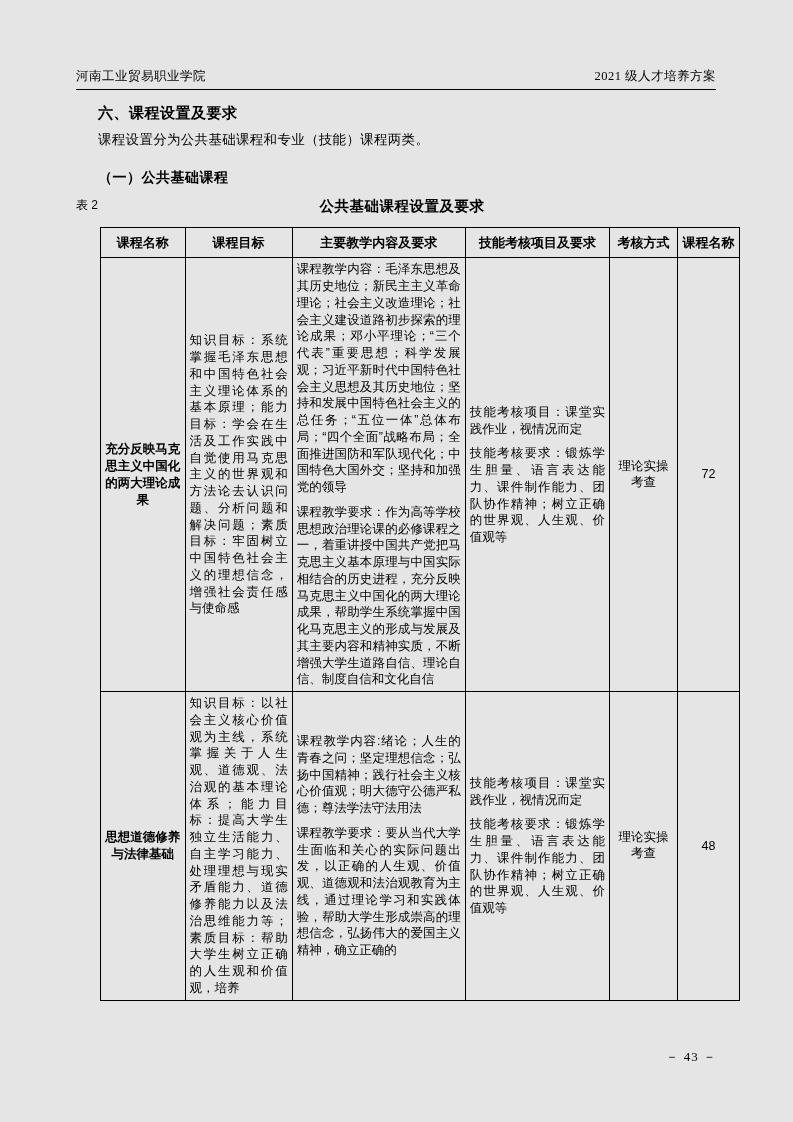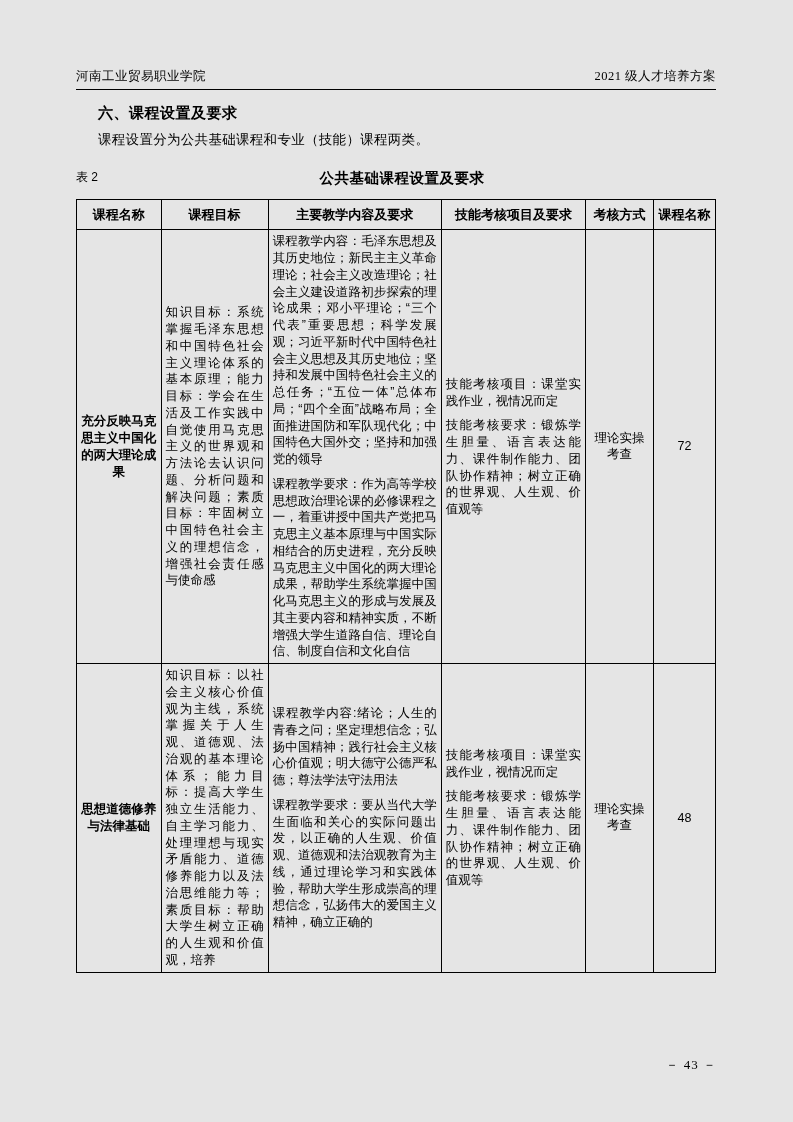--- a/index.html
+++ b/index.html
@@ -80,20 +80,21 @@
     text-align: center;
     font-size: 14.5px;
     font-weight: bold;
     font-family: "Liberation Sans", sans-serif;
     letter-spacing: 0.5px;
   }
   table.course {
     border-collapse: collapse;
     width: 640px;
     table-layout: fixed;
+    margin-left: 24px;
   }
   table.course th, table.course td {
     border: 1px solid #000;
     vertical-align: middle;
     padding: 3px 4px;
     font-size: 12.5px;
     line-height: 1.34;
     font-family: "Liberation Sans", sans-serif;
   }
   table.course th {
@@ -116,40 +117,41 @@
   }
   .para + .para {
     margin-top: 8px;
   }
   .para {
     margin: 0;
   }
   .footer {
     position: absolute;
     right: 76px;
-    bottom: 48px;
+    bottom: 56px;
     font-size: 13px;
     font-family: "Liberation Serif", serif;
     letter-spacing: 1px;
   }
 </style>
 </head>
 <body>
 
 <div class="page">
   <div class="content">
 
     <div class="header-row">
       <div class="header-left">河南工业贸易职业学院</div>
       <div class="header-right">2021 级人才培养方案</div>
     </div>
     <div class="header-rule"></div>
 
     <div class="sec-title">六、课程设置及要求</div>
     <div class="body-line">课程设置分为公共基础课程和专业（技能）课程两类。</div>
+    <div class="sub-title">（一）公共基础课程</div>
 
     <div class="table-caption-row">
       <div class="table-num">表 2</div>
       <div class="table-title">公共基础课程设置及要求</div>
     </div>
 
     <table class="course">
       <colgroup>
         <col style="width:82px">
         <col style="width:104px">

